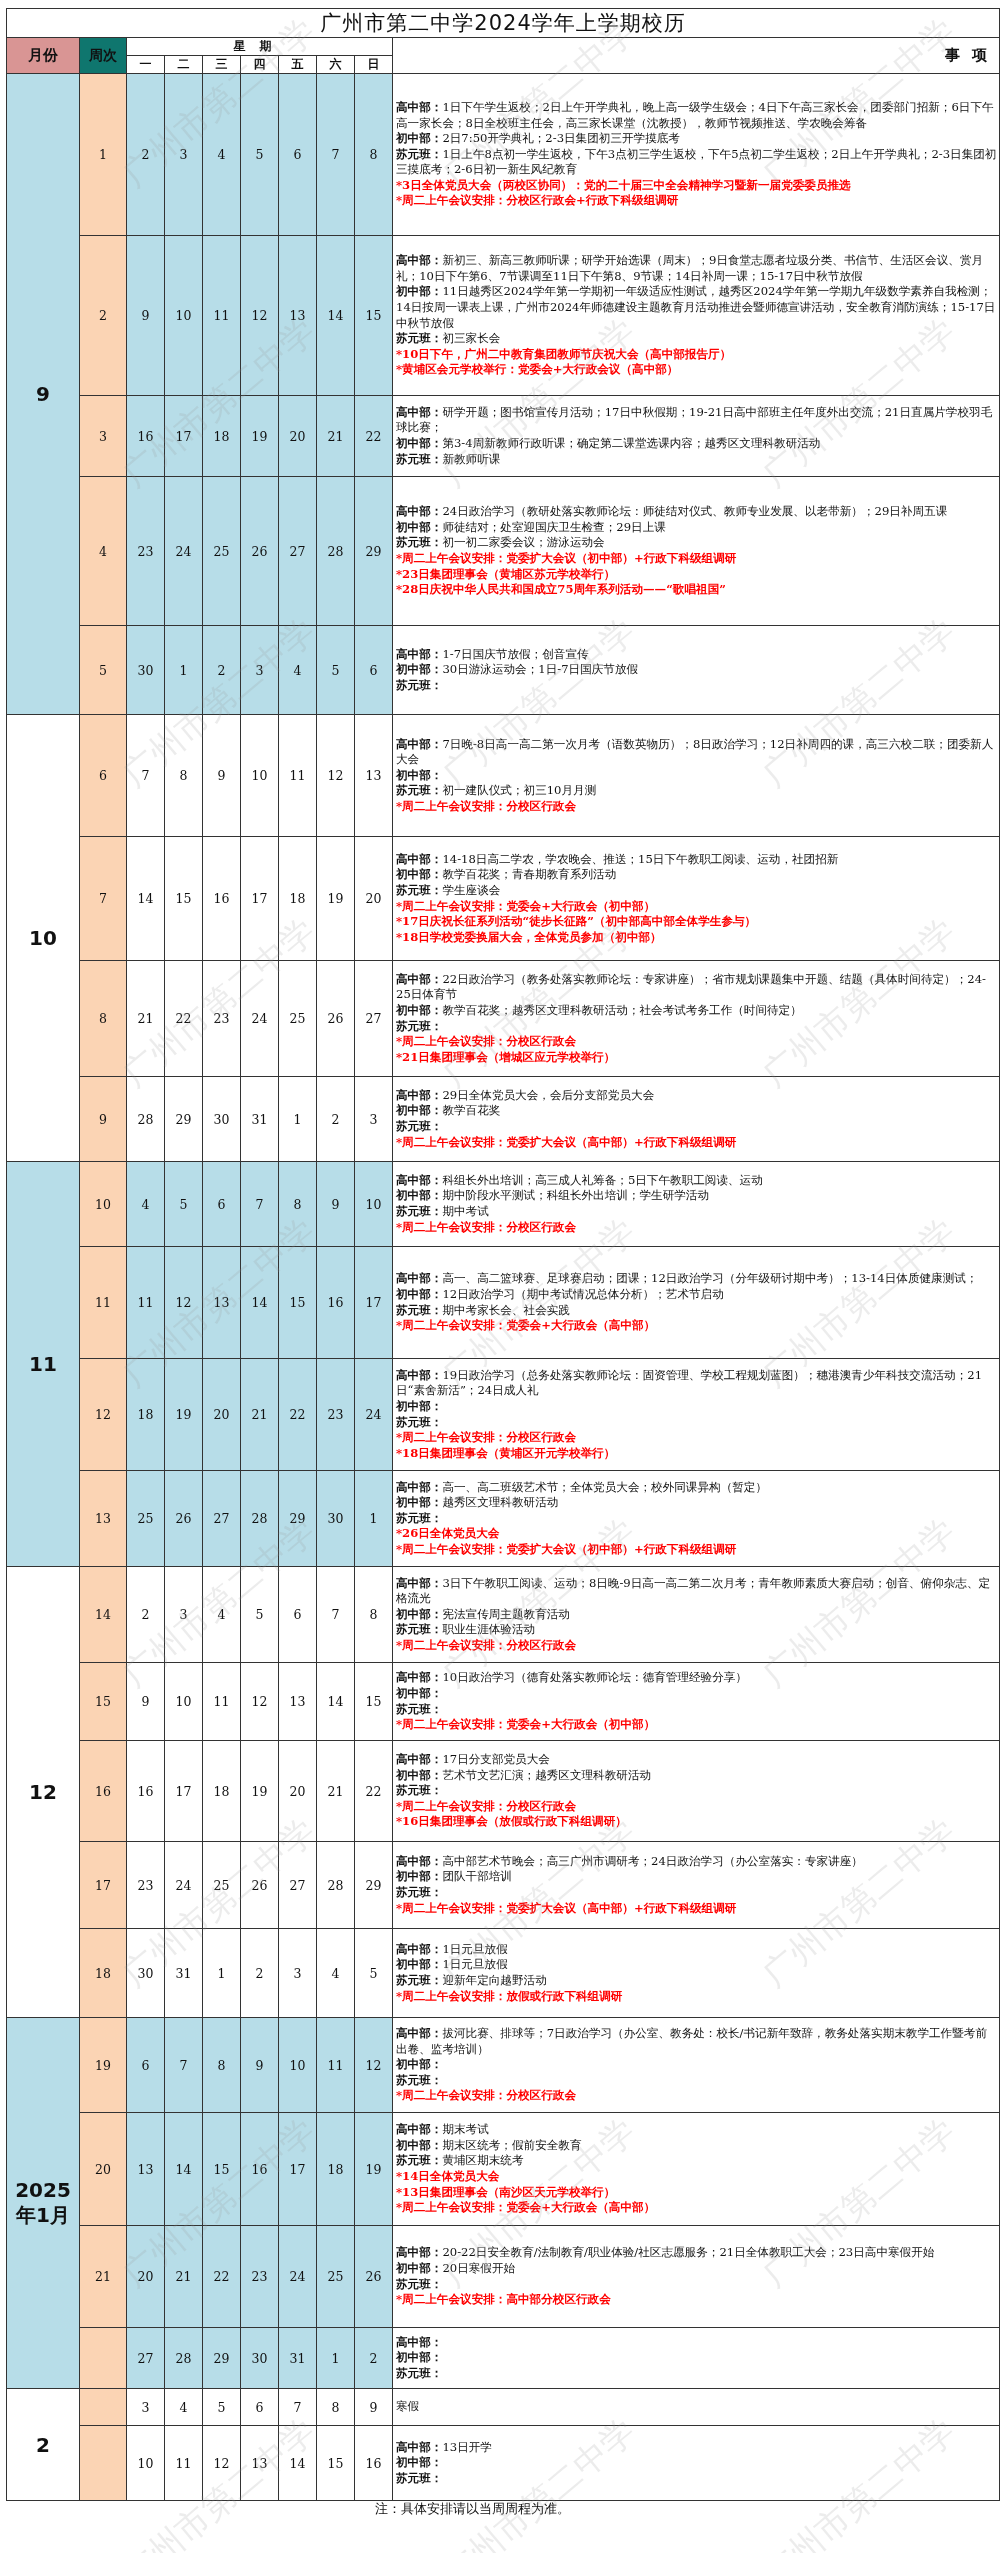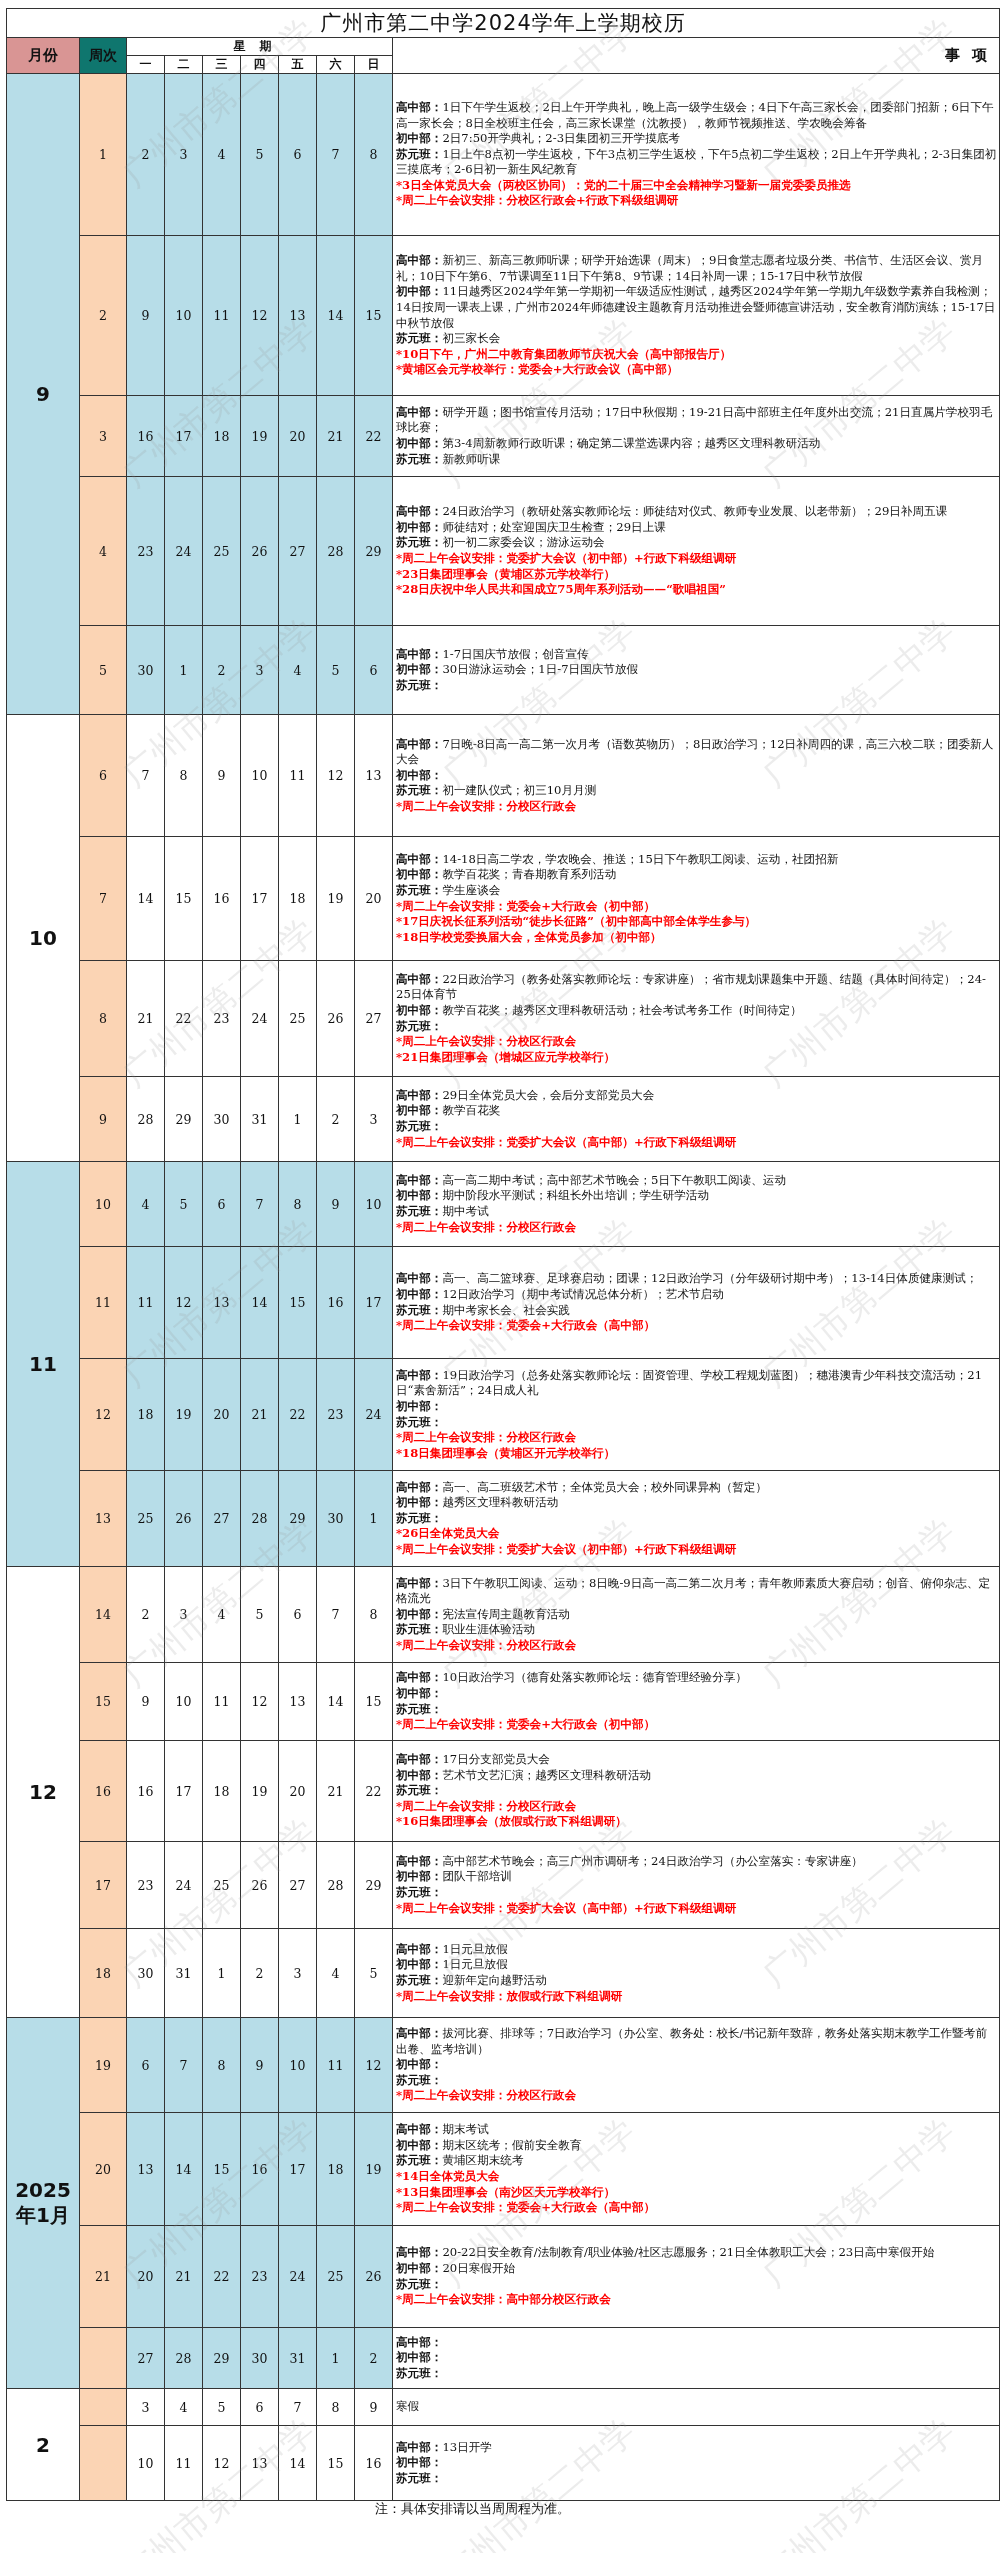--- a/index.html
+++ b/index.html
@@ -222,21 +222,21 @@
           <td rowspan="4" class="m-cell blue">11</td>
           <td class="w-cell">10</td>
           <td class="d-cell blue">4</td>
           <td class="d-cell blue">5</td>
           <td class="d-cell blue">6</td>
           <td class="d-cell blue">7</td>
           <td class="d-cell blue">8</td>
           <td class="d-cell blue">9</td>
           <td class="d-cell blue">10</td>
           <td class="e-cell">
-            <span class="e-line"><span class="lbl">高中部：</span><span>高一高二期中考试；高中部艺术节晚会；5日下午教职工阅读、运动</span></span>
+            <span class="e-line"><span class="lbl">高中部：</span><span>科组长外出培训；高三成人礼筹备；5日下午教职工阅读、运动</span></span>
             <span class="e-line"><span class="lbl">初中部：</span><span>期中阶段水平测试；科组长外出培训；学生研学活动</span></span>
             <span class="e-line"><span class="lbl">苏元班：</span><span>期中考试</span></span>
             <span class="e-line red">*周二上午会议安排：分校区行政会</span>
           </td>
         </tr>
         <tr style="height: 112px;">
           <td class="w-cell">11</td>
           <td class="d-cell blue">11</td>
           <td class="d-cell blue">12</td>
           <td class="d-cell blue">13</td>

